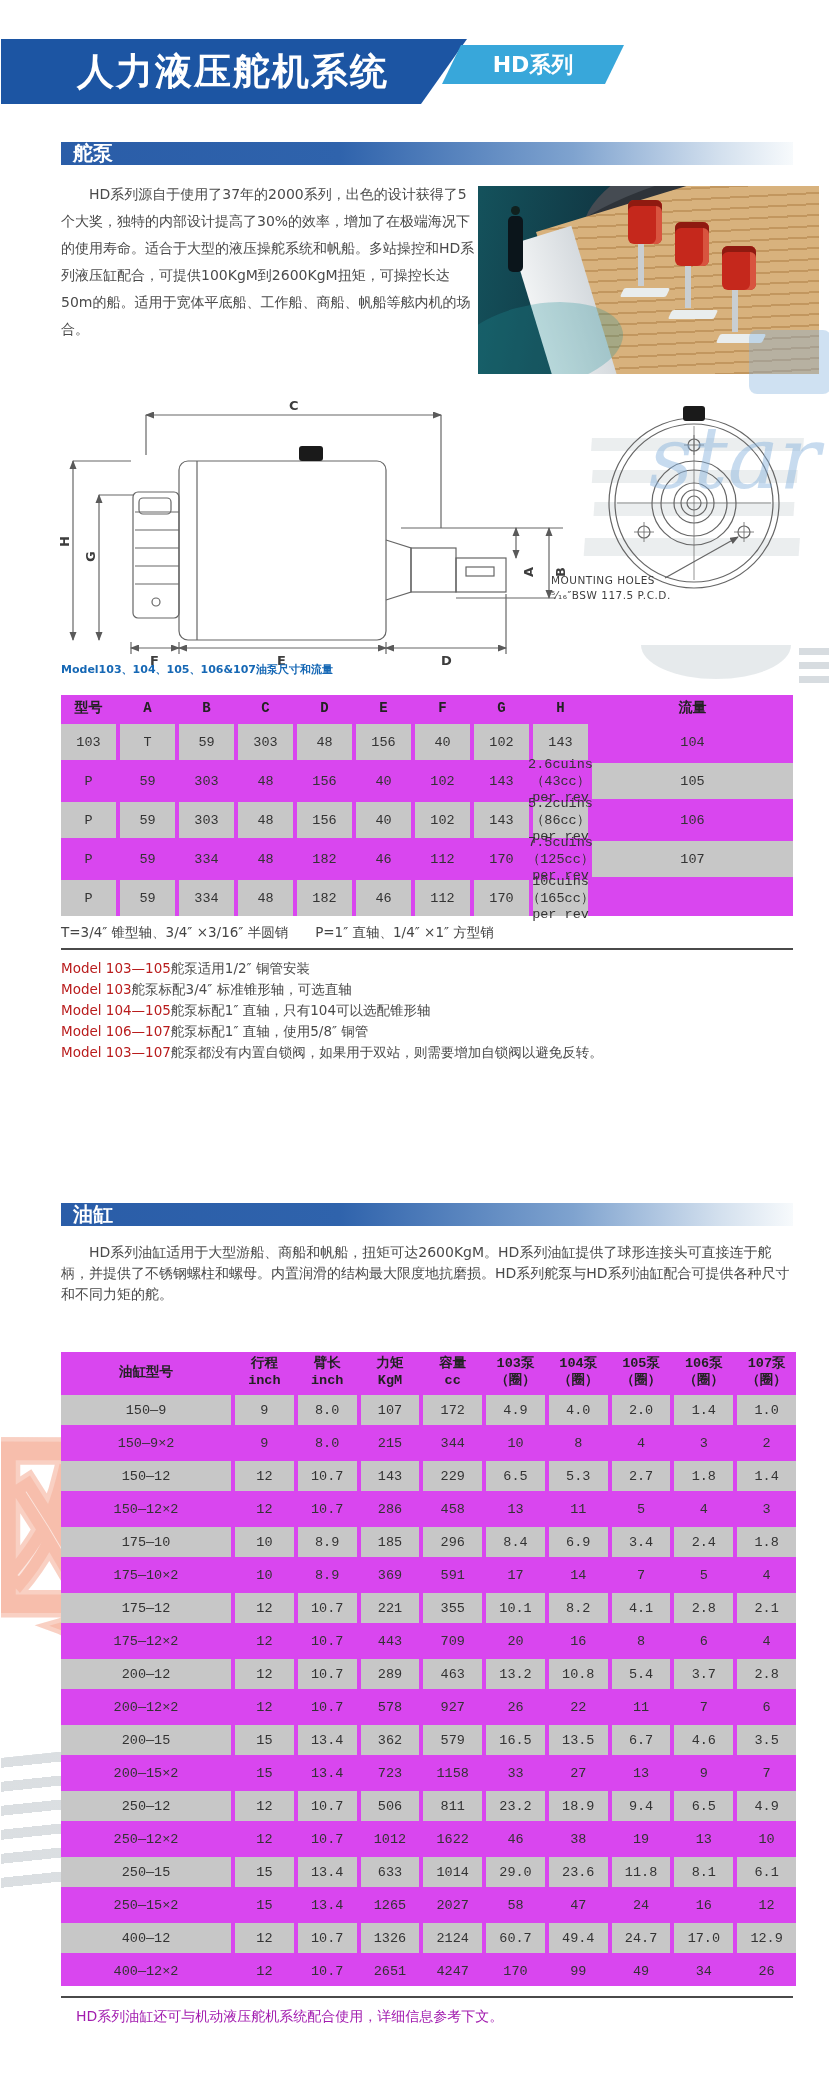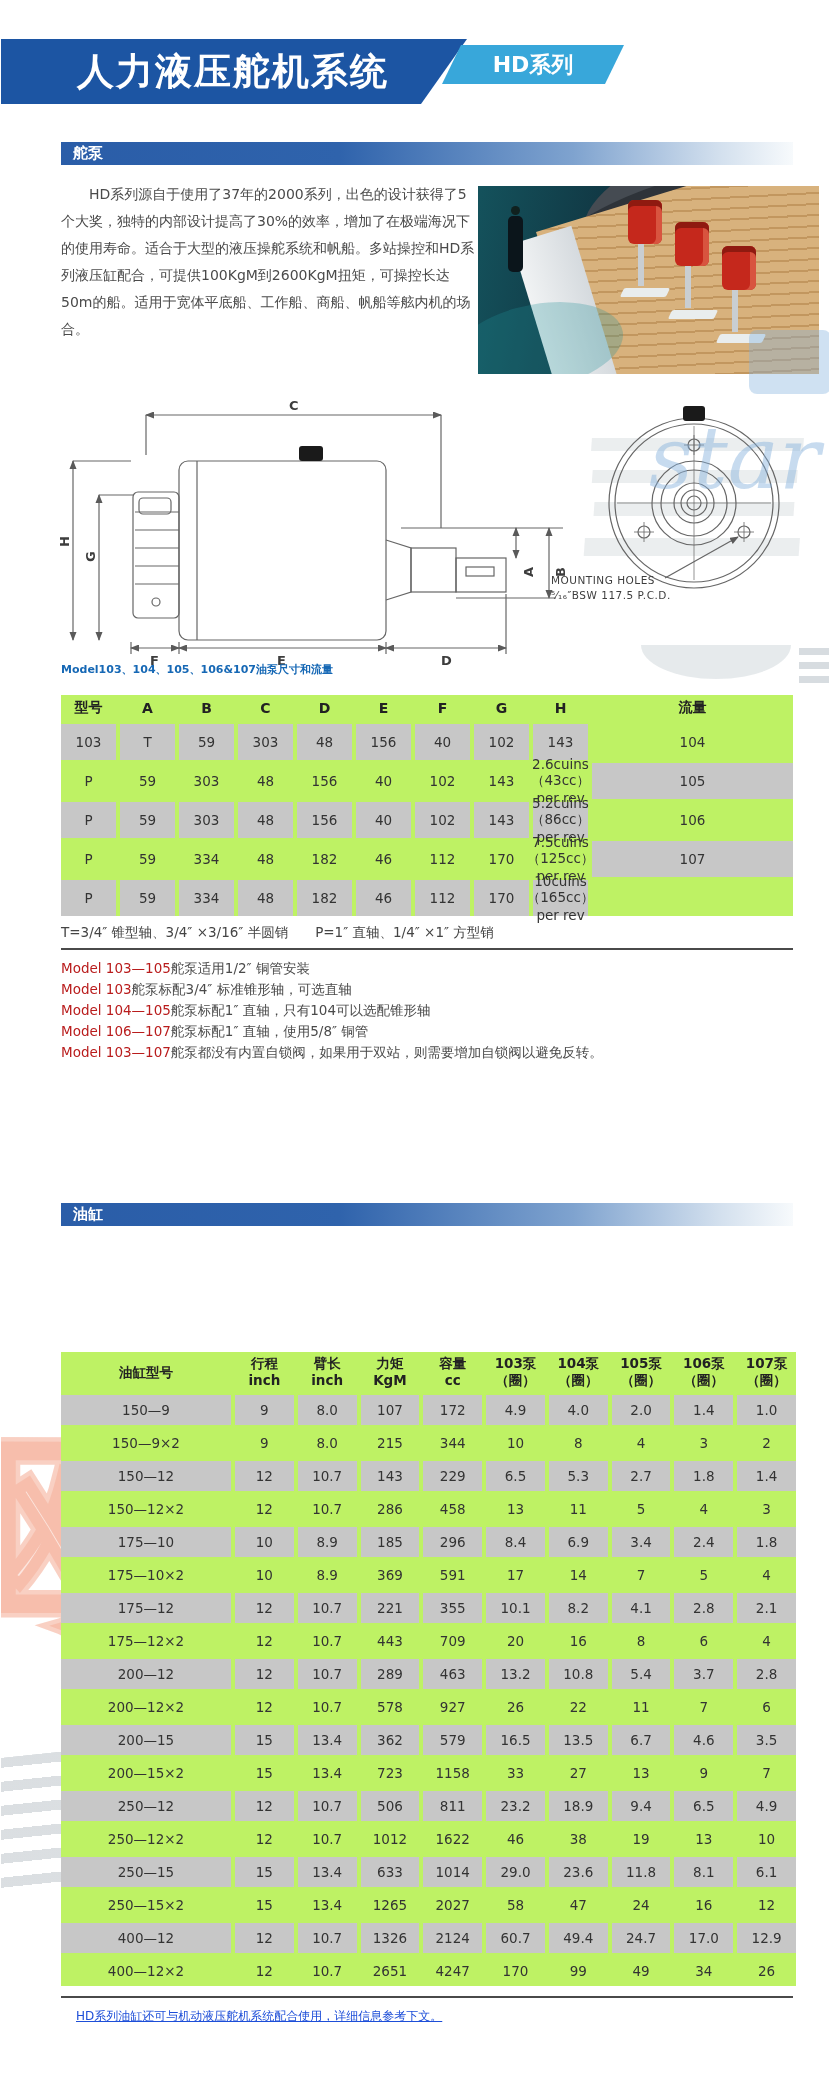--- a/index.html
+++ b/index.html
@@ -10,21 +10,21 @@
 
   
   .banner{left:0;top:39px;width:466px;height:65px;background:#1c55a3;
     clip-path:polygon(0 0,100% 0,calc(100% - 46px) 100%,0 100%);
     color:#fff;font-size:37px;font-weight:bold;line-height:65px;padding-left:76px;letter-spacing:2px;white-space:nowrap;}
   .badge{left:441px;top:45px;width:182px;height:39px;background:#38a7da;
     clip-path:polygon(19px 0,100% 0,calc(100% - 19px) 100%,0 100%);
     color:#fff;font-size:22px;font-weight:bold;line-height:39px;text-align:center;}
 
   
-  .secbar{left:60px;width:732px;height:23px;color:#fff;font-weight:bold;font-size:15px;line-height:23px;padding-left:12px;
+  .secbar{left:60px;width:732px;height:23px;color:#fff;font-weight:bold;font-size:20px;line-height:23px;padding-left:12px;
     background:linear-gradient(90deg,#2a5da8 0%,#2f63ac 38%,#7fa3cf 70%,#d3e0ee 90%,#f7fafc 100%);}
   .bar-pump{top:142px;}
   .bar-cyl{top:1203px;}
 
   .para{font-size:14px;line-height:27px;color:#4a4a4a;text-indent:2em;}
   .pump-para{left:60px;top:181px;width:414px;}
   .cyl-para{left:60px;top:1242px;width:736px;line-height:21px;}
 
   .blue-title{color:#1668b5;font-weight:bold;}
   .t1-title{left:60px;top:662px;font-size:11px;}
@@ -46,35 +46,35 @@
   .photo .base-plate{position:absolute;width:46px;height:9px;background:#e9eded;border-radius:2px;transform:skewX(-25deg);}
   .photo .glow{position:absolute;left:-24px;bottom:-14px;width:170px;height:84px;background:rgba(32,142,150,.28);border-radius:50%;transform:rotate(-10deg);}
 
   
   .diagram{left:50px;top:380px;}
   .diagram text{font-family:"DejaVu Sans","Liberation Sans",sans-serif;fill:#3d3d3d;}
   .dimtxt{font-size:13px;font-weight:bold;}
   .mnttxt{font-size:10.5px;letter-spacing:.5px;}
 
   
-  .tbl{display:grid;column-gap:4px;row-gap:3px;background:#bef264;z-index:2;}
+  .tbl{display:grid;column-gap:4px;row-gap:3px;background:#d946ef;z-index:2;font-family:Liberation Mono, monospace;}
   .tbl1{left:60px;top:695px;width:732px;grid-template-columns:repeat(9,55px) 1fr;grid-template-rows:26px repeat(5,36px);}
   .tbl2{left:60px;top:1352px;width:735px;grid-template-columns:170px repeat(9,1fr);grid-template-rows:40px repeat(18,30px);}
   .th1,.th2{display:flex;align-items:center;justify-content:center;font-weight:bold;font-size:14px;color:#222;text-align:center;}
   .th2{flex-direction:column;font-size:13.5px;line-height:17px;}
   .td1,.td2{display:flex;align-items:center;justify-content:center;font-size:13.5px;color:#333;text-align:center;}
   .gray{background:#c7c7c7;}
 
   .footnote{left:60px;top:924px;font-size:13.5px;color:#444;}
   .divider{left:60px;width:732px;height:2px;background:#4a4a4a;}
   .div1{top:948px;}
   .div2{top:1996px;}
   .notes{left:60px;top:958px;width:732px;font-size:13.5px;line-height:21px;color:#4a4a4a;}
   .notes .nb{font-weight:normal;color:#b91c1c;}
-  .footer-note{left:75px;top:2008px;font-size:12px;color:#1d4ed8;text-decoration:underline;}
+  .footer-note{left:75px;top:2008px;font-size:14px;color:#a21caf;}
 
   
   .wm{pointer-events:none;z-index:1;}
   .wm-star-text{left:648px;top:408px;font-size:86px;font-style:italic;font-family:"DejaVu Serif","Liberation Serif",serif;color:rgba(130,175,220,.45);}
   .wm-blue-block{left:748px;top:330px;width:82px;height:64px;background:rgba(130,175,220,.38);border-radius:8px;}
   .wm-ellipse{left:640px;top:645px;width:150px;height:34px;background:#e2e6e9;border-radius:0 0 75px 75px / 0 0 34px 34px;opacity:.85;}
   .wm-bars{left:798px;top:648px;width:32px;height:40px;background:repeating-linear-gradient(180deg,#d7dce0 0 7px,transparent 7px 14px);}
   .wm-orange{left:-18px;top:1418px;font-size:225px;font-weight:bold;letter-spacing:-18px;line-height:1;
     color:rgba(235,100,55,.16);-webkit-text-stroke:9px rgba(235,100,55,.30);}
   .wm-stripes{left:0;top:1742px;width:300px;height:136px;transform:skewY(-6deg);
@@ -282,20 +282,21 @@
       <div><span class="nb">Model 103—105</span><span>舵泵适用1/2″ 铜管安装</span></div>
       <div><span class="nb">Model 103</span><span>舵泵标配3/4″ 标准锥形轴，可选直轴</span></div>
       <div><span class="nb">Model 104—105</span><span>舵泵标配1″ 直轴，只有104可以选配锥形轴</span></div>
       <div><span class="nb">Model 106—107</span><span>舵泵标配1″ 直轴，使用5/8″ 铜管</span></div>
       <div><span class="nb">Model 103—107</span><span>舵泵都没有内置自锁阀，如果用于双站，则需要增加自锁阀以避免反转。</span></div>
     </div>
 
   <div class="abs secbar bar-cyl">
     <span>油缸</span>
   </div>
+  <p class="abs para cyl-para">HD系列油缸适用于大型游船、商船和帆船，扭矩可达2600KgM。HD系列油缸提供了球形连接头可直接连于舵柄，并提供了不锈钢螺柱和螺母。内置润滑的结构最大限度地抗磨损。HD系列舵泵与HD系列油缸配合可提供各种尺寸和不同力矩的舵。</p>
 
   <div class="abs wm wm-orange">欧星</div>
   <div class="abs wm wm-stripes"></div>
   <div class="abs wm wm-reg">®</div>
 
   <div class="abs tbl tbl2">
       <div class="th2">
         <div>油缸型号</div>
         <div></div>
       </div>

